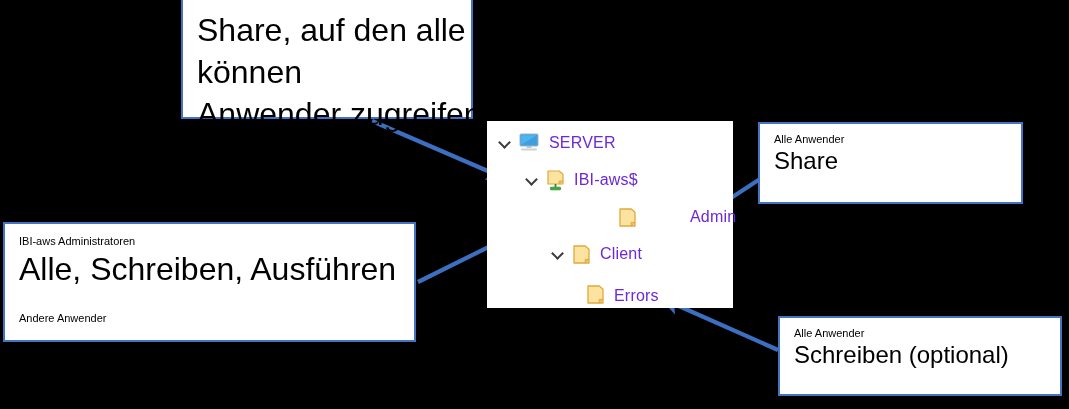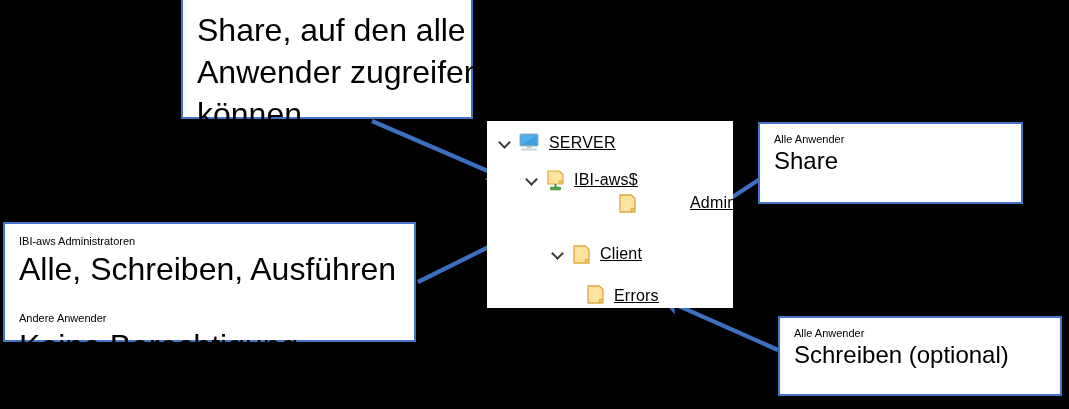--- a/index.html
+++ b/index.html
@@ -60,23 +60,22 @@
   }
   .tree-row {
     position: absolute;
     height: 28px;
     display: flex;
     align-items: center;
     white-space: nowrap;
   }
   .tree-label {
     font-size: 16px;
-    color: #000000;
+    color: #6d28d9;
     letter-spacing: 0.2px;
-    text-decoration: underline;
   }
 
   
   .chevron {
     width: 16px;
     height: 16px;
     position: relative;
     flex: 0 0 16px;
     margin-right: 6px;
   }
@@ -139,30 +138,29 @@
 
   <line x1="418" y1="282" x2="551" y2="216" stroke="#3D6FC0" stroke-width="4.2" marker-end="url(#ah)"></line>
 
   <line x1="760" y1="179" x2="650" y2="251" stroke="#3D6FC0" stroke-width="4.2" marker-end="url(#ah)"></line>
 
   <line x1="778" y1="350" x2="663" y2="299" stroke="#3D6FC0" stroke-width="4.2" marker-end="url(#ah)"></line>
 </svg>
 
 <div class="callout" id="callout-share">
   <div class="line-big">Share, auf den alle</div>
+  <div class="line-big">können</div>
   <div class="line-big">Anwender zugreifen</div>
-  <div class="line-big">können</div>
 </div>
 
 <div class="callout" id="callout-admins">
   <div class="line-small">IBI-aws Administratoren</div>
   <div class="line-big">Alle, Schreiben, Ausführen</div>
   <div class="gap"></div>
   <div class="line-small">Andere Anwender</div>
-  <div class="line-big">Keine Berechtigung</div>
 </div>
 
 <div class="callout" id="callout-read">
   <div class="line-small">Alle Anwender</div>
   <div class="line-large">Share</div>
 </div>
 
 <div class="callout" id="callout-write">
   <div class="line-small">Alle Anwender</div>
   <div class="line-large">Schreiben (optional)</div>
@@ -190,21 +188,21 @@
       <svg width="20" height="22" viewBox="0 0 20 22">
         <path d="M2 1 H13.2 L17 4.3 V14 H2 Z" fill="#FCE3A0" stroke="#E0A93C" stroke-width="1.2" stroke-linejoin="round"></path>
         <path d="M13.2 14 V11 H17 Z" fill="#F5D078" stroke="#E0A93C" stroke-width="1"></path>
         <rect x="8.6" y="14" width="1.8" height="3.3" fill="#2E8B2E"></rect>
         <rect x="4.4" y="17.2" width="10.2" height="2.6" rx="0.7" fill="#3FA93F" stroke="#2E8B2E" stroke-width="0.8"></rect>
       </svg>
     </span>
     <span class="tree-label">IBI-aws$</span>
   </div>
 
-  <div class="tree-row" style="left:65px; top:68px;gap:44px;">
+  <div class="tree-row" style="left:65px; top:82px;gap:44px;">
     <span class="chevron-spacer"></span>
     <span class="folder-icon">
       <svg width="20" height="22" viewBox="0 0 20 22">
         <path d="M2 2 H13.2 L17 5.3 V19 H2 Z" fill="#FCE3A0" stroke="#E0A93C" stroke-width="1.3" stroke-linejoin="round"></path>
         <path d="M13.2 19 V15.4 H17 Z" fill="#F3CB70" stroke="#E0A93C" stroke-width="1"></path>
       </svg>
     </span>
     <span class="tree-label">Admin</span>
   </div>
 

